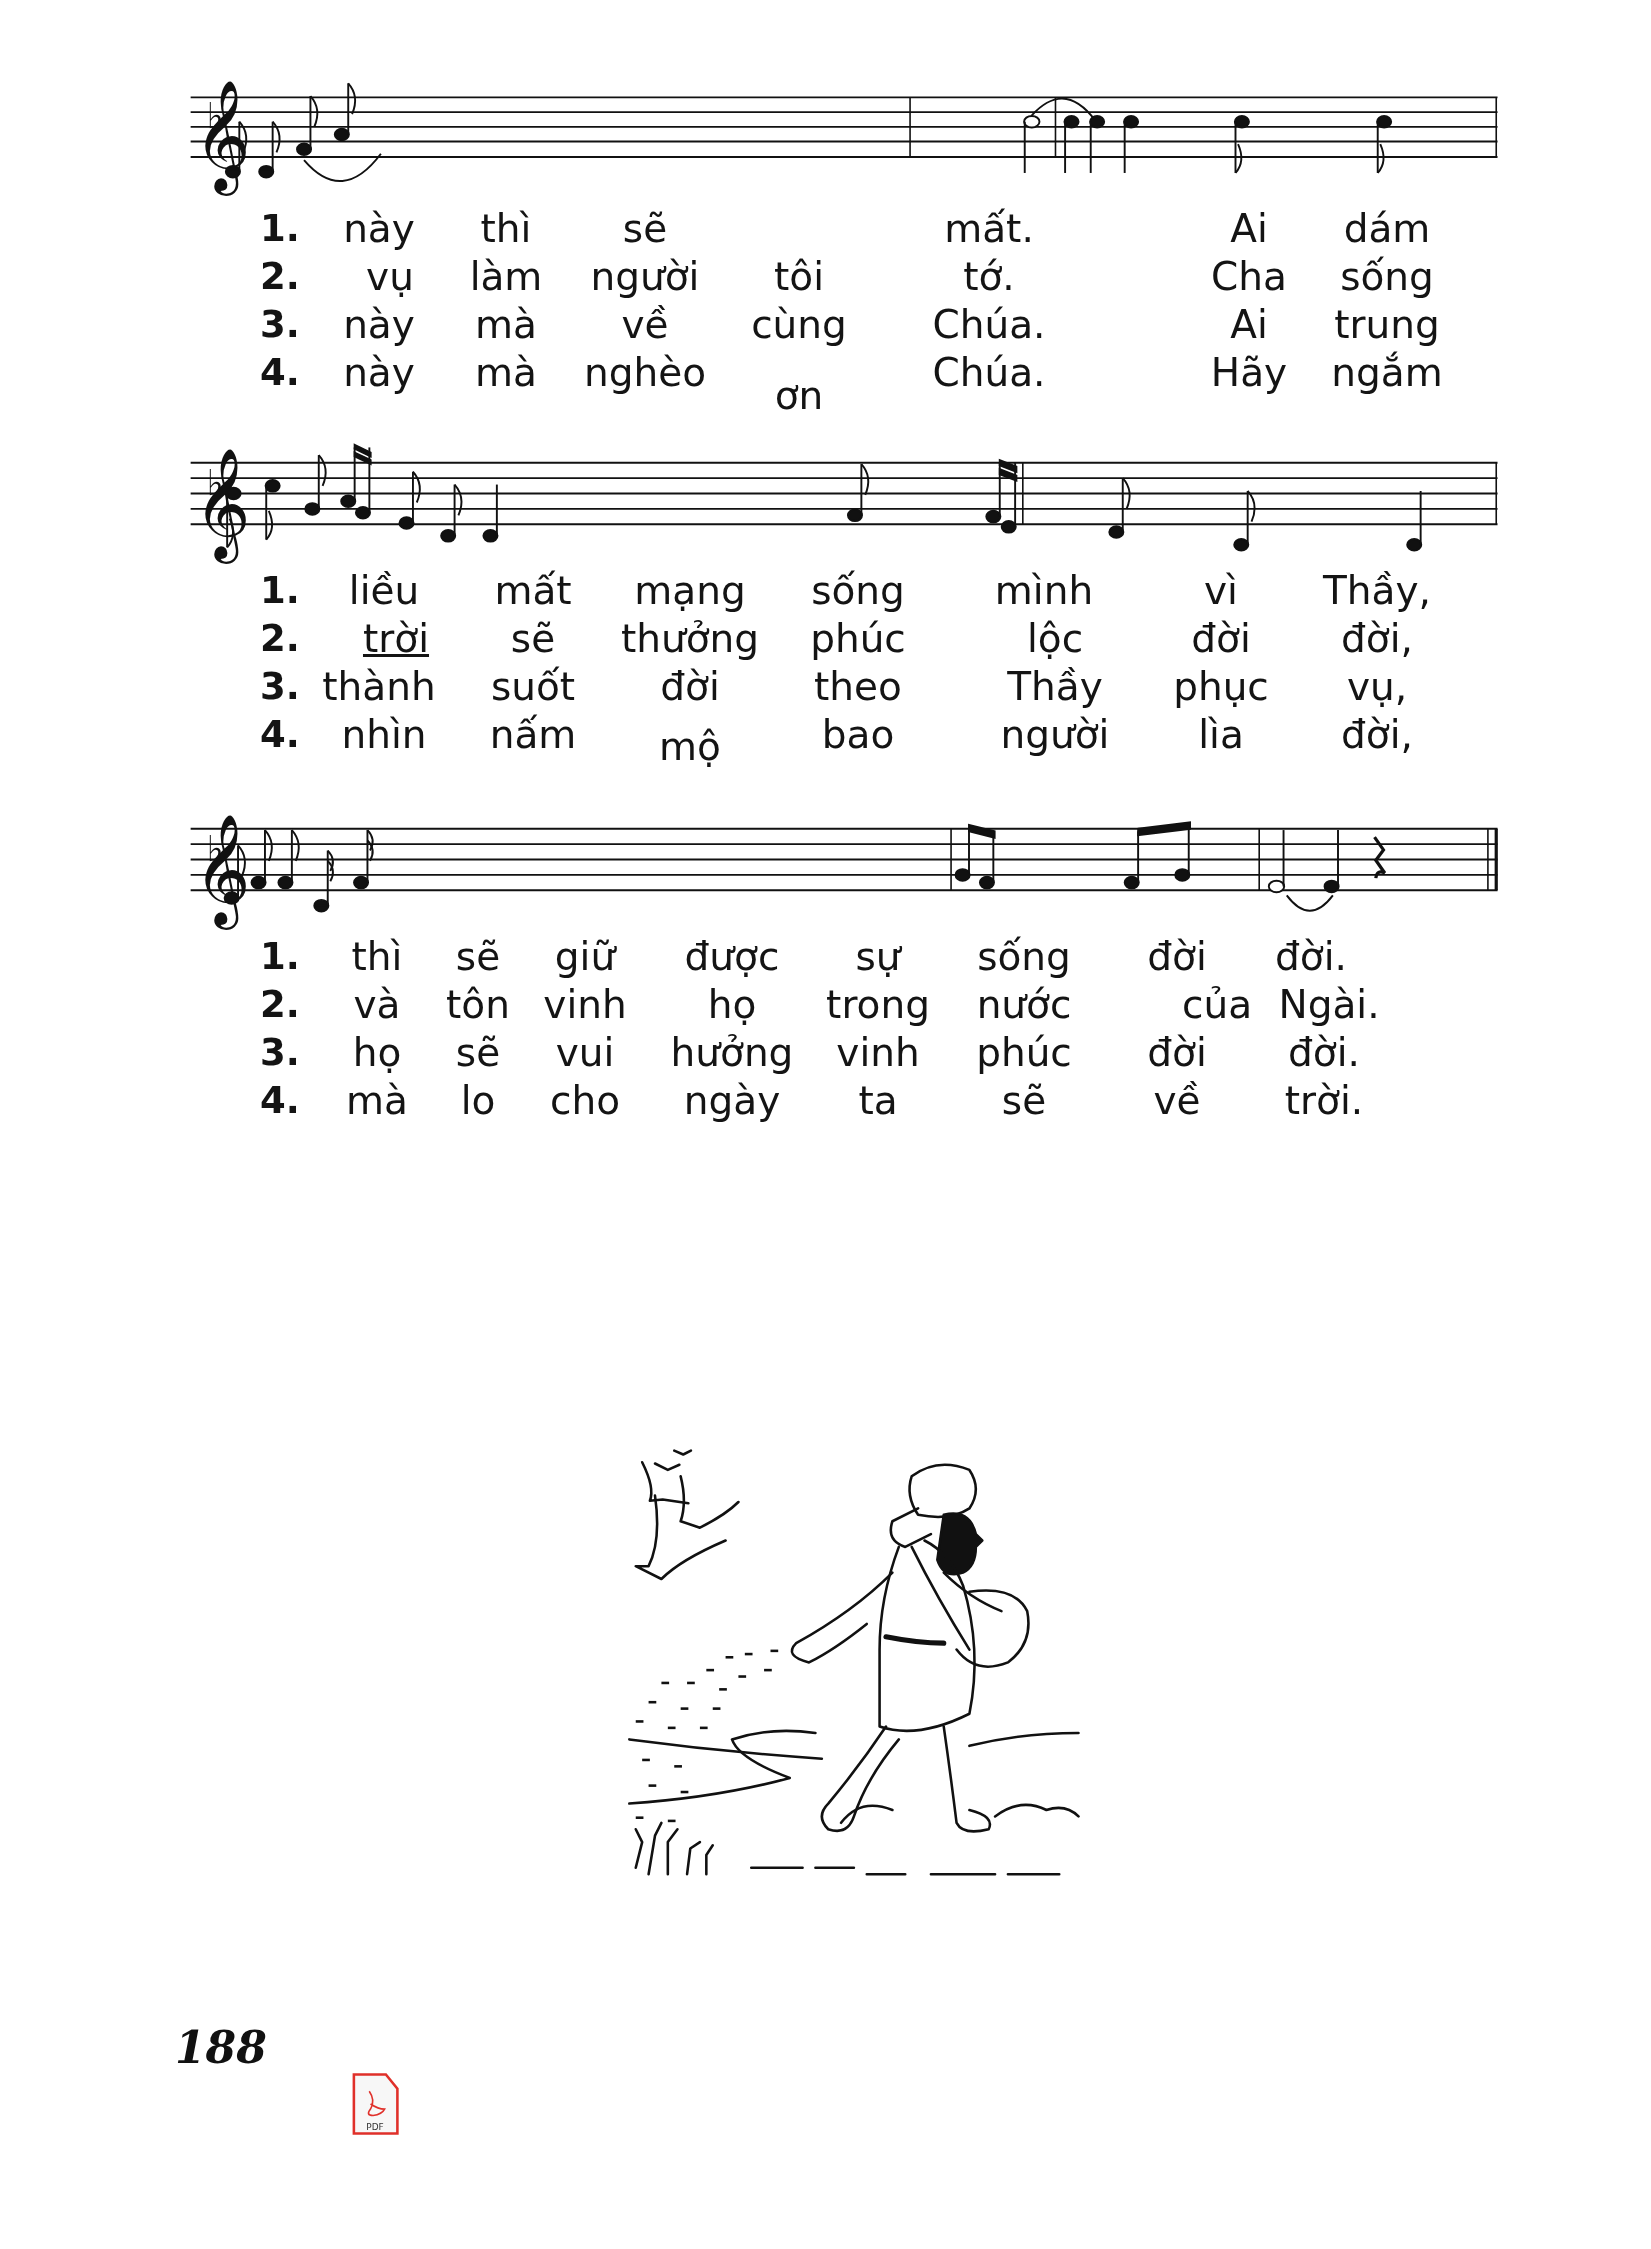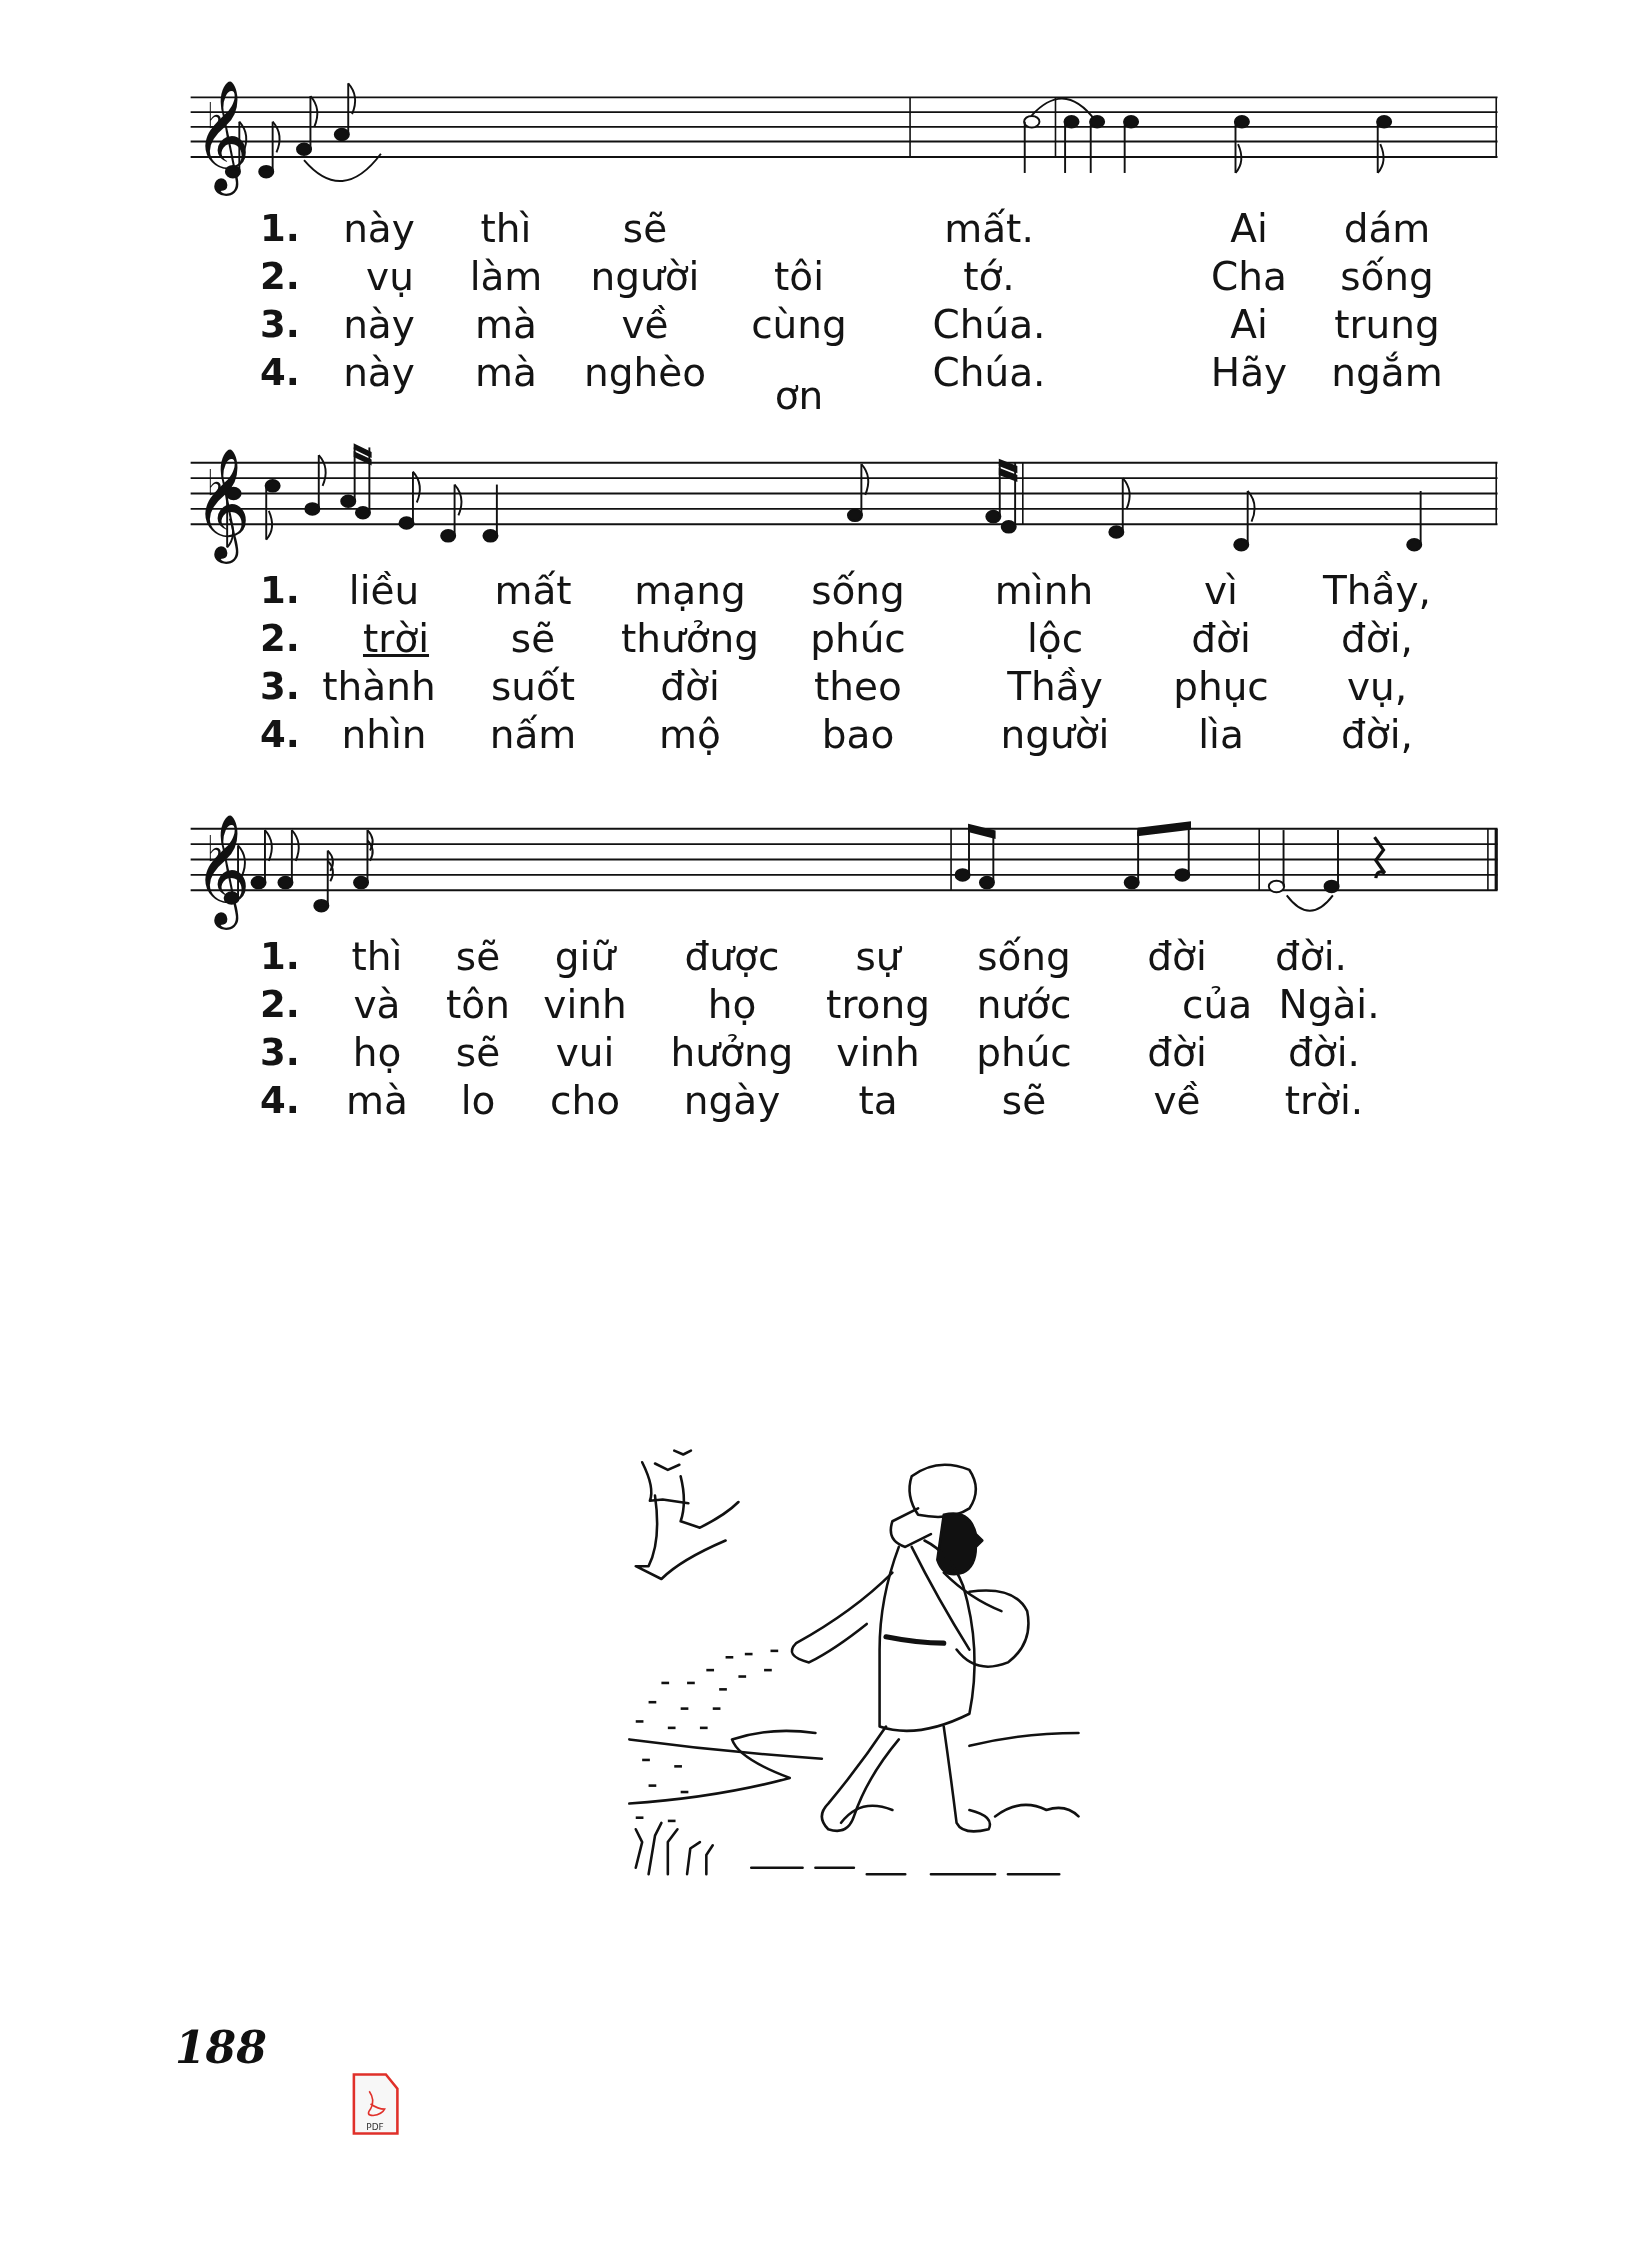--- a/index.html
+++ b/index.html
@@ -199,21 +199,21 @@
   <span class="syl" style="left:690px;">đời</span>
   <span class="syl" style="left:858px;">theo</span>
   <span class="syl" style="left:1055px;">Thầy</span>
   <span class="syl" style="left:1221px;">phục</span>
   <span class="syl" style="left:1377px;">vụ,</span>
 </div>
 <div class="lyric-row" style="top:709px;">
   <span class="verse-num" style="left:260px;">4.</span>
   <span class="syl" style="left:384px;">nhìn</span>
   <span class="syl" style="left:533px;">nấm</span>
-  <span class="syl" style="left:690px;">mộ</span>
+  <span class="syl" style="left:690px;margin-top:12px;">mộ</span>
   <span class="syl" style="left:858px;">bao</span>
   <span class="syl" style="left:1055px;">người</span>
   <span class="syl" style="left:1221px;">lìa</span>
   <span class="syl" style="left:1377px;">đời,</span>
 </div>
 
 <div class="system" style="top:725px;">
   <svg class="staff-svg" width="1651" height="205" viewBox="0 0 2572 320">
     <g stroke="#111" stroke-width="3">
       <line x1="295" y1="162" x2="2335" y2="162"></line>

